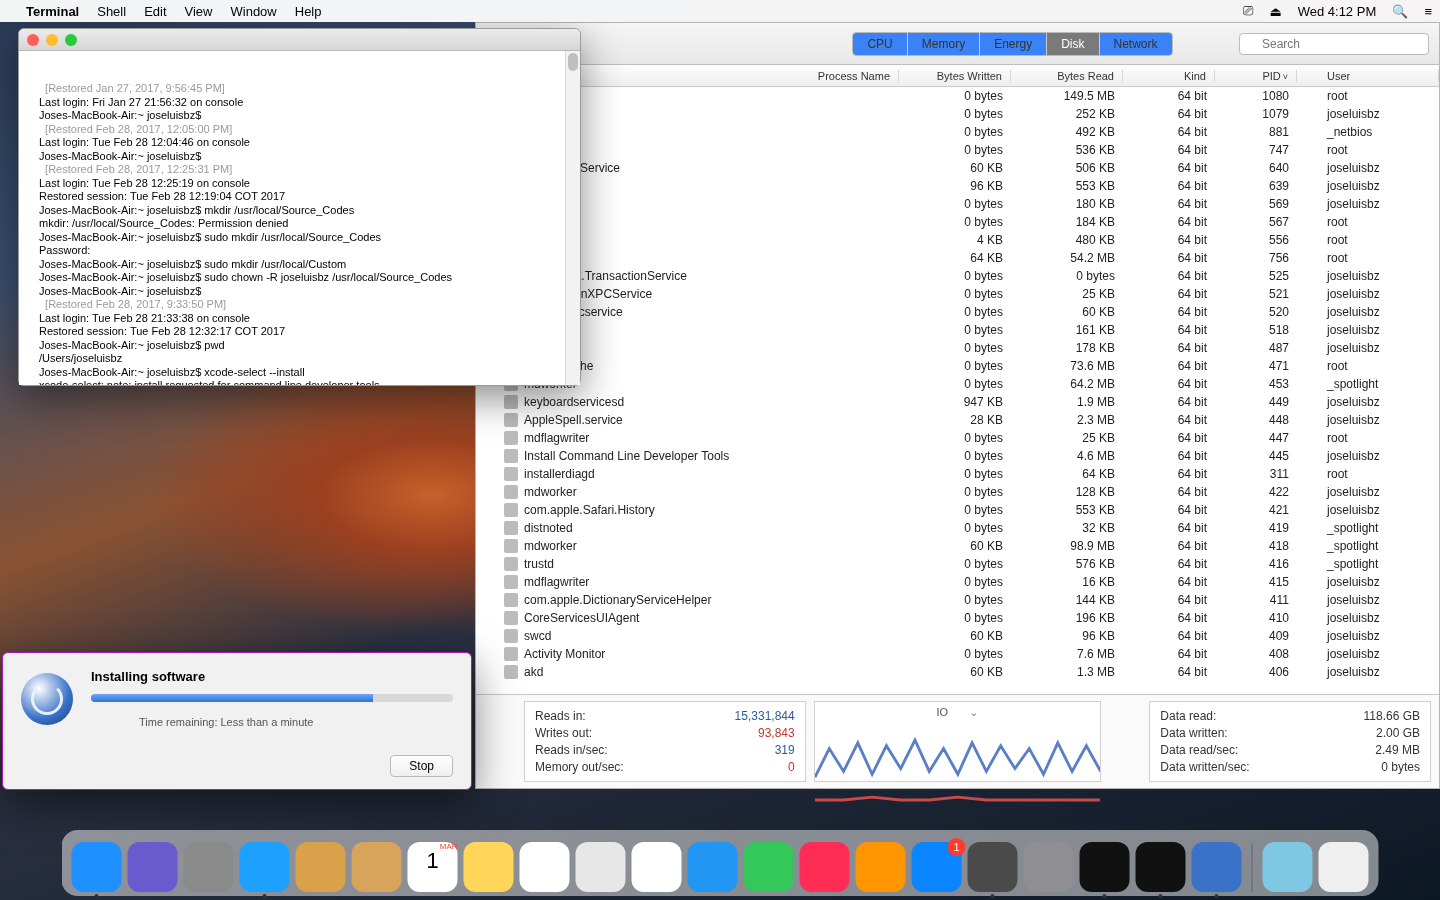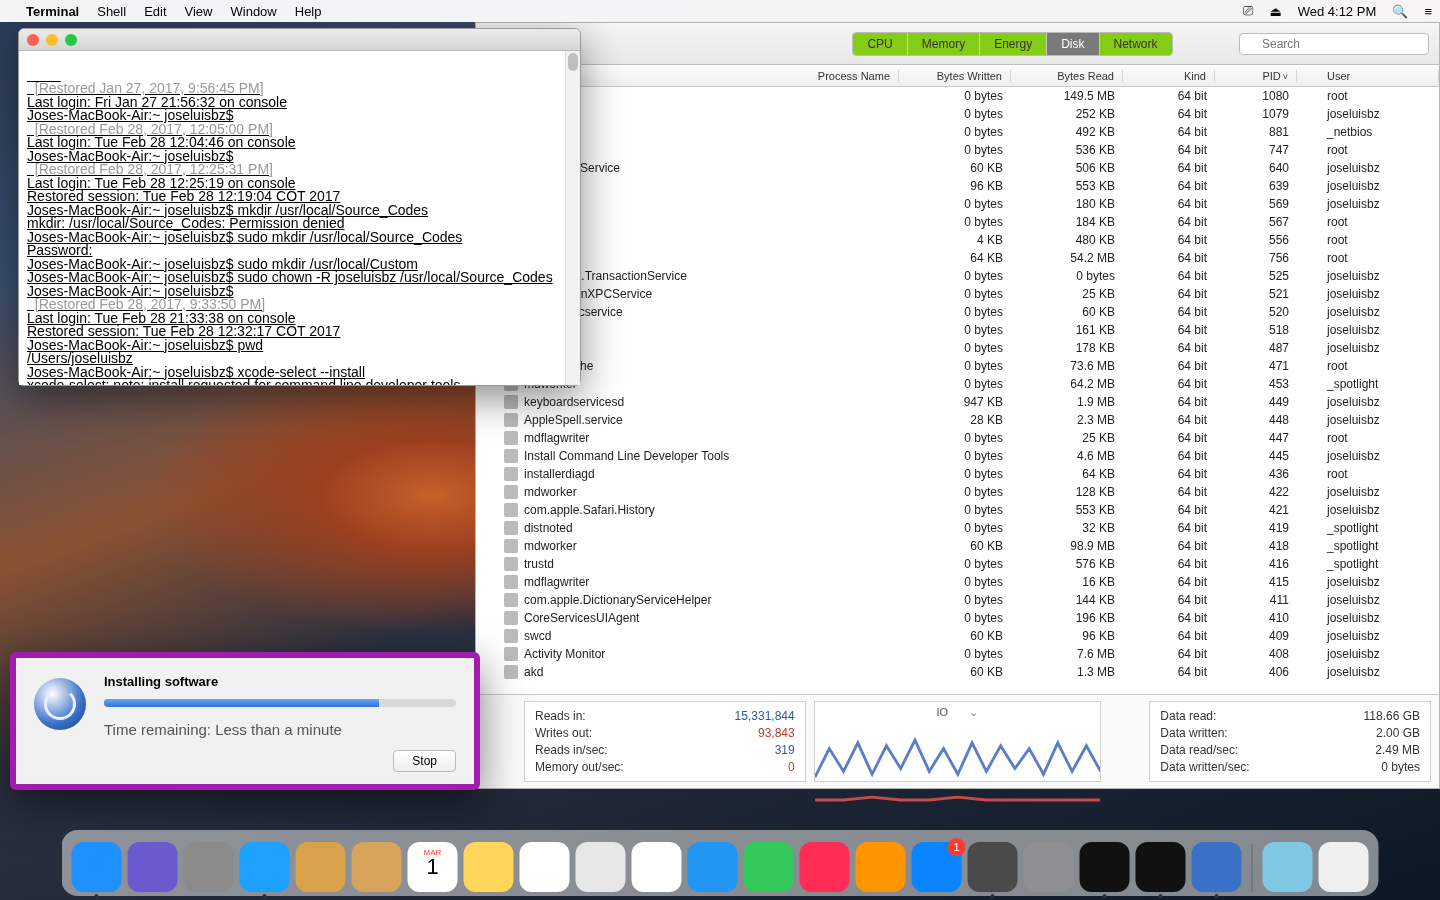--- a/index.html
+++ b/index.html
@@ -10,21 +10,21 @@
 .menubar .spacer { flex:1; }
 .menubar .item { cursor:default; }
 .menubar .bold { font-weight:600; }
 .apple { font-size:14px; }
 .menubar-right { display:flex; gap:16px; align-items:center; }
 
 .am-window { position:absolute; top:22px; left:475px; right:0; bottom:111px; background:#fff; border:1px solid #b5b5b5; display:flex; flex-direction:column; z-index:2; }
 .am-title { height:26px; background:linear-gradient(#f5f5f5,#e6e6e6); border-bottom:1px solid #c8c8c8; text-align:center; font-size:13px; color:#444; line-height:26px; }
 .am-toolbar { height:42px; background:linear-gradient(#f5f5f5,#e8e8e8); border-bottom:1px solid #bdbdbd; display:flex; align-items:center; justify-content:space-between; padding:0 10px; }
 .seg { display:flex; border:1px solid #bbb; border-radius:4px; overflow:hidden; background:#fff; }
-.seg button { border:none; background:#84cc16; padding:4px 14px; font-size:12px; border-right:1px solid #ccc; cursor:pointer; color:#333;}
+.seg button { border:none; background:#3b82f6; padding:4px 14px; font-size:12px; border-right:1px solid #ccc; cursor:pointer; color:#333;}
 .seg button:last-child { border-right:none; }
 .seg button.sel { background:#7a7a7a; color:#fff; }
 .search { border:1px solid #bbb; border-radius:4px; padding:3px 8px 3px 22px; width:190px; font-size:12px; background:#fff; position:relative; }
 .search-wrap { position:relative; }
 .search-wrap .mag { position:absolute; left:6px; top:4px; font-size:12px; color:#888; }
 .am-table { flex:1; overflow:auto; font-size:12px; color:#222; }
 .am-head, .am-row { display:grid; grid-template-columns: 1fr 90px 90px 70px 60px 120px; align-items:center;gap:22px; }
 .am-head { position:sticky; top:0; background:linear-gradient(#fdfdfd,#eee); border-bottom:1px solid #c8c8c8; font-size:11px; color:#333; height:22px; }
 .am-head > div { padding:0 8px; border-right:1px solid #d6d6d6; white-space:nowrap; overflow:hidden; }
 .am-row { height:18px; }
@@ -40,33 +40,33 @@
 .foot-row { display:flex; justify-content:space-between; }
 .red { color:#c0392b; }
 .blue { color:#2c5aa0; }
 
 .term-window { position:absolute; top:28px; left:18px; width:563px; height:358px; background:#fff; border:1px solid #9a9a9a; border-radius:6px; box-shadow:0 12px 40px rgba(0,0,0,.45); display:flex; flex-direction:column; z-index:10; }
 .term-title { height:22px; background:linear-gradient(#ebebeb,#d6d6d6); border-bottom:1px solid #b8b8b8; border-radius:6px 6px 0 0; display:flex; align-items:center; position:relative; }
 .traffic { display:flex; gap:7px; position:absolute; left:8px; }
 .traffic span { width:12px; height:12px; border-radius:50%; display:block; }
 .tl-red{background:#ff5f57;} .tl-yel{background:#febc2e;} .tl-grn{background:#28c840;}
 .term-title .ttl { flex:1; text-align:center; font-size:12px; color:#444; }
-.term-body { flex:1; background:#fff; color:#000; font-family:"Menlo","Monaco",monospace; font-size:14px; line-height:13.5px; padding:4px 8px; white-space:pre; overflow:hidden; position:relative;text-decoration:underline;}
+.term-body { flex:1; background:#fff; color:#000; font-family:"Menlo","Monaco",monospace; font-size:11px; line-height:13.5px; padding:4px 20px; white-space:pre; overflow:hidden; position:relative;}
 .term-body .dim { color:#9a9a9a; }
 .term-scroll { position:absolute; right:0; top:0; width:15px; height:100%; background:#f2f2f2; border-left:1px solid #ddd;}
 .term-thumb { position:absolute; right:2px; top:2px; width:10px; height:18px; background:#bfbfbf; border-radius:5px;}
 
-.inst-window { position:absolute; left:10px; bottom:110px; width:470px; height:138px; background:#f1f1f1; border:6px solid #a21caf; border-radius:6px; box-shadow:0 14px 44px rgba(0,0,0,.5); padding:16px 18px 12px 18px; z-index:20; display:flex; gap:18px;}
+.inst-window { position:absolute; left:2px; bottom:110px; width:470px; height:138px; background:#f1f1f1; border:1px solid #a21caf; border-radius:6px; box-shadow:0 14px 44px rgba(0,0,0,.5); padding:16px 18px 12px 18px; z-index:20; display:flex; gap:18px;}
 .inst-icon { width:52px; height:52px; border-radius:50%; background:radial-gradient(circle at 35% 30%,#fff,#3a72c8 60%,#1a3a78); flex:none; margin-top:4px; position:relative;}
 .inst-icon::after{content:"";position:absolute;inset:10px;border:3px solid #e8f0ff;border-radius:50%;border-top-color:transparent;}
 .inst-body { flex:1; display:flex; flex-direction:column; }
 .inst-body h3 { font-size:13px; font-weight:600; margin-bottom:10px;}
 .progress { height:8px; background:#d8d8d8; border-radius:4px; overflow:hidden; margin-bottom:14px;}
 .progress .bar { height:100%; width:78%; background:linear-gradient(#6aa7f4,#2f72d8); }
-.inst-body .sub { font-size:15px; color:#555; }
+.inst-body .sub { font-size:11px; color:#555;margin-left:48px; }
 .inst-btn { align-self:flex-end; margin-top:auto; border:1px solid #bbb; background:linear-gradient(#fff,#eee); border-radius:4px; padding:3px 18px; font-size:12px; cursor:pointer;}
 
 .dock { position:absolute; bottom:4px; left:50%; transform:translateX(-50%); height:66px; background:rgba(230,230,230,.55); border-radius:16px; padding:4px 10px; display:flex; gap:6px; align-items:flex-end; backdrop-filter:blur(6px); z-index:50;}
 .dock .app { width:50px; height:50px; border-radius:12px; position:relative; }
 .dock .dot::after{content:"";position:absolute;bottom:-6px;left:50%;transform:translateX(-50%);width:4px;height:4px;background:#333;border-radius:50%;}
 .dock .sep { width:1px; height:48px; background:rgba(0,0,0,.25); margin:0 4px;}
 .badge{position:absolute;top:-4px;right:-4px;background:#ff3b30;color:#fff;border-radius:50%;width:18px;height:18px;font-size:11px;display:flex;align-items:center;justify-content:center;}
 .sort-ind{font-size:9px;margin-left:2px;}
 </style>
 </head>
@@ -349,21 +349,21 @@
   <div>joseluisbz</div>
         </div>
         <div class="am-row">
           <div class="proc">
             <span class="proc-icon"></span>
             <span>installerdiagd</span>
           </div>
   <div class="r">0 bytes</div>
   <div class="r">64 KB</div>
   <div class="r">64 bit</div>
-  <div class="r">436</div>
+  <div class="r">311</div>
   <div>root</div>
         </div>
         <div class="am-row">
           <div class="proc">
             <span class="proc-icon"></span>
             <span>mdworker</span>
           </div>
   <div class="r">0 bytes</div>
   <div class="r">128 KB</div>
   <div class="r">64 bit</div>
@@ -555,21 +555,21 @@
 </div>
 
 <div class="dock" id="dock">
     <div class="app dot" style="background: rgb(30, 144, 255);"></div>
     <div class="app" style="background: rgb(106, 90, 205);"></div>
     <div class="app" style="background: rgb(138, 138, 138);"></div>
     <div class="app dot" style="background: rgb(30, 160, 255);"></div>
     <div class="app" style="background: rgb(217, 162, 74);"></div>
     <div class="app" style="background: rgb(216, 163, 90);"></div>
     <div class="app" style="background: rgb(255, 255, 255);">
-      <div style="font-size:8px;text-align:center;color:#ff3b30;padding-top:6px">MAR</div>
+      <div style="font-size:8px;text-align:right;color:#ff3b30;padding-top:0">MAR</div>
       <div style="font-size:22px;text-align:center;line-height:20px">1</div>
     </div>
     <div class="app" style="background: rgb(255, 214, 90);"></div>
     <div class="app" style="background: rgb(255, 255, 255);"></div>
     <div class="app" style="background: rgb(231, 231, 231);"></div>
     <div class="app" style="background: rgb(255, 255, 255);"></div>
     <div class="app" style="background: rgb(33, 150, 243);"></div>
     <div class="app" style="background: rgb(52, 199, 89);"></div>
     <div class="app" style="background: rgb(255, 45, 85);"></div>
     <div class="app" style="background: rgb(255, 149, 0);"></div>

